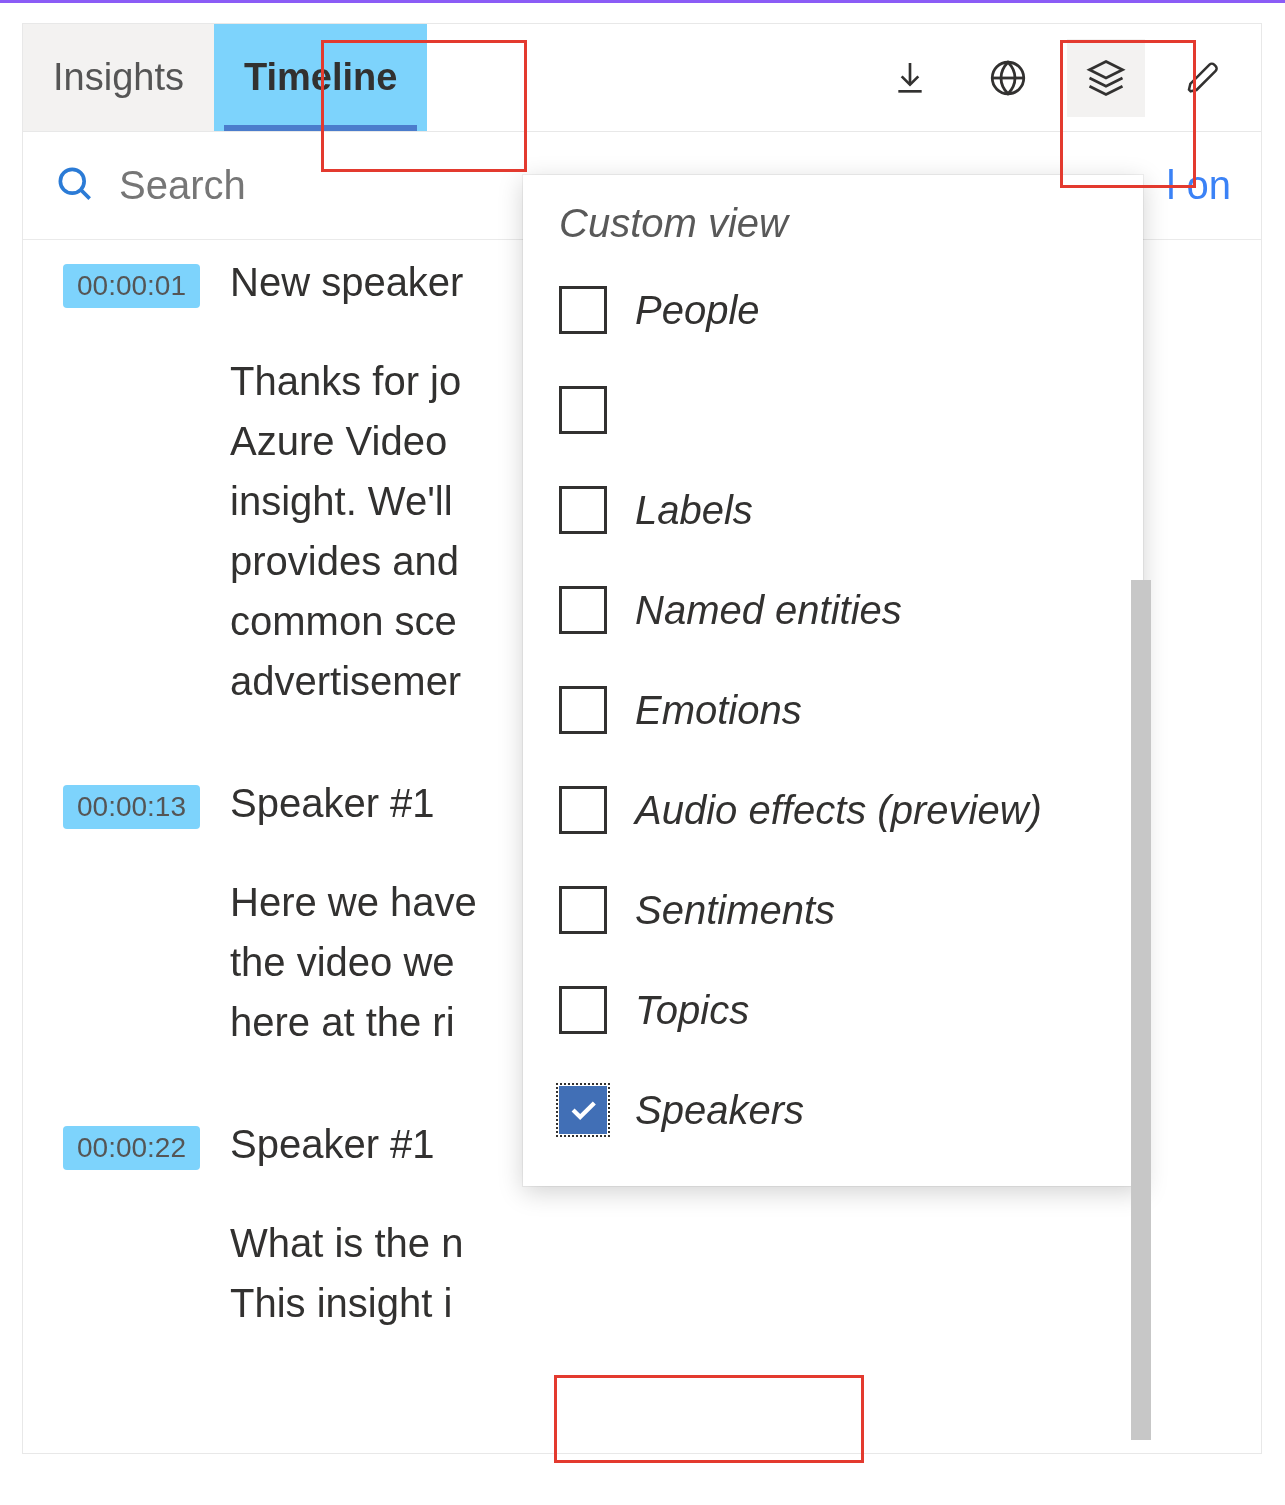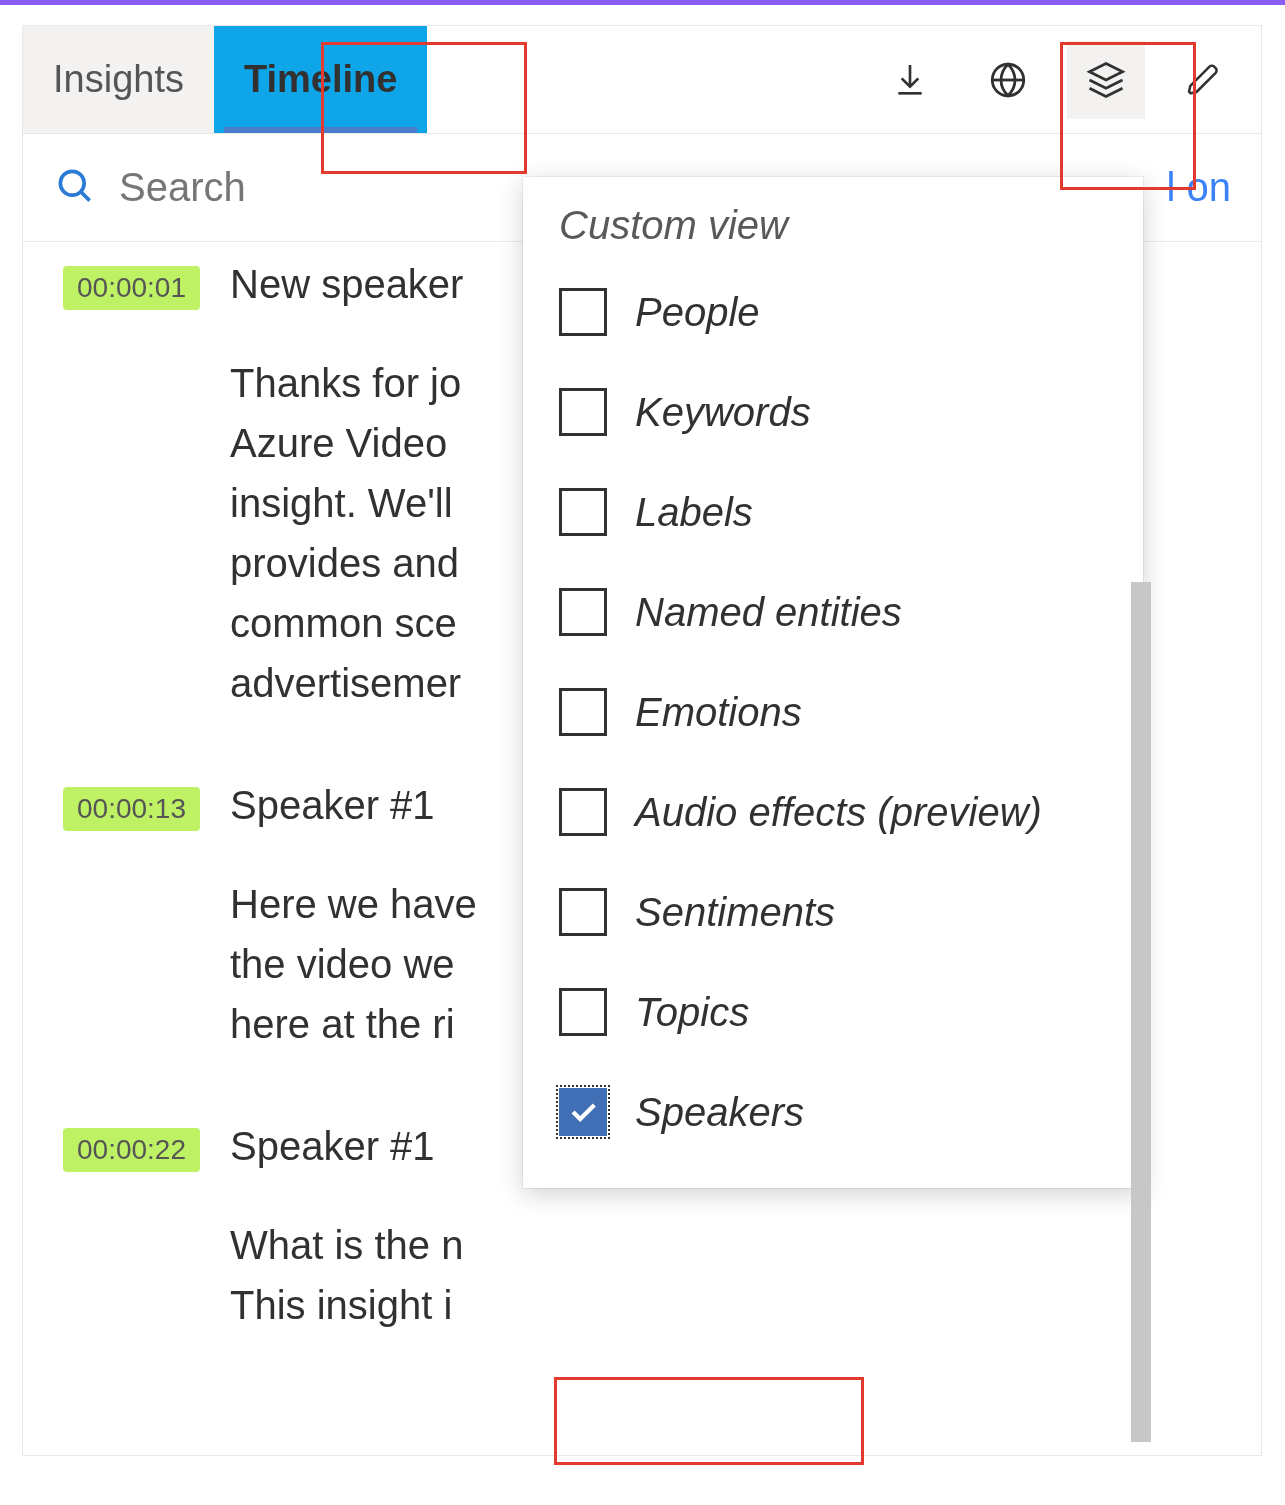--- a/index.html
+++ b/index.html
@@ -8,21 +8,21 @@
     background: #ffffff;
     width: 1285px;
     height: 1505px;
     overflow: hidden;
     color: #323130;
   }
   .app {
     position: relative;
     width: 100%;
     height: 100%;
-    border-top: 5px solid #8b5cf6;
+    border-top: 3px solid #8b5cf6;
     padding-top: 20px;
   }
   .panel {
     position: relative;
     margin-left: 22px;
     width: 1240px;
     border: 1px solid #e8e8e8;
     border-top: 1px solid #e8e8e8;
     background: #fff;
   }
@@ -42,21 +42,21 @@
     color: #323130;
     cursor: pointer;
     position: relative;
   }
   .tab.inactive {
     background: #f3f2f1;
     color: #555;
   }
   .tab.active {
     font-weight: 600;
-    background: #0ea5e9;
+    background: #7dd3fc;
   }
   .tab.active::after {
     content: "";
     position: absolute;
     left: 10px;
     right: 10px;
     bottom: 0;
     height: 6px;
     background: #4b7ccc;
   }
@@ -103,21 +103,21 @@
   }
   .timeline-body {
     padding: 20px 30px 50px 40px;
   }
   .entry {
     display: flex;
     gap: 30px;
     margin-bottom: 70px;
   }
   .ts {
-    background: #bef264;
+    background: #7dd3fc;
     color: #555;
     font-size: 28px;
     padding: 6px 14px;
     border-radius: 4px;
     height: fit-content;
     white-space: nowrap;
     flex: 0 0 auto;
     margin-top: 4px;
   }
   .entry-content {
@@ -291,21 +291,20 @@
 
   <div class="dropdown">
     <div class="dd-title">Custom view</div>
     <div class="dd-list" id="dd-list">
         <div class="dd-item">
           <span class="chk"></span>
           <span class="dd-label">People</span>
         </div>
         <div class="dd-item">
           <span class="chk"></span>
-          <span class="dd-label">Keywords</span>
         </div>
         <div class="dd-item">
           <span class="chk"></span>
           <span class="dd-label">Labels</span>
         </div>
         <div class="dd-item">
           <span class="chk"></span>
           <span class="dd-label">Named entities</span>
         </div>
         <div class="dd-item">

